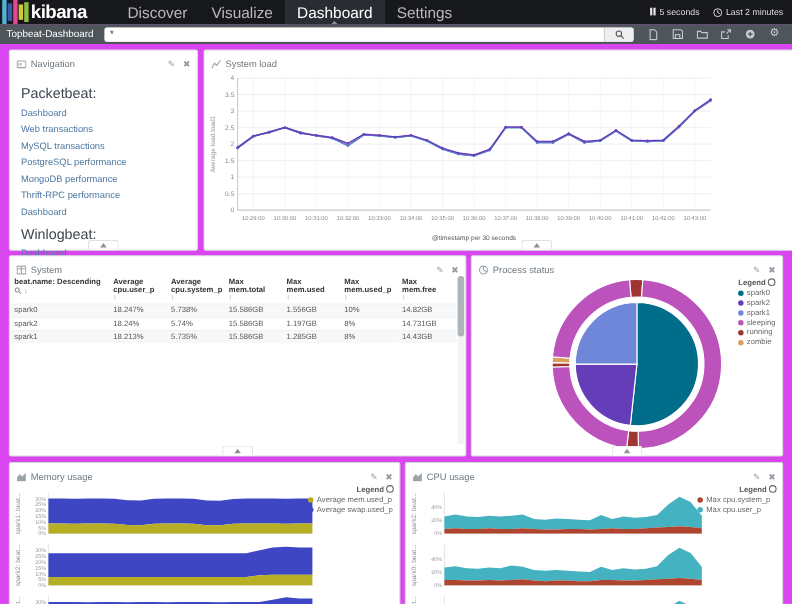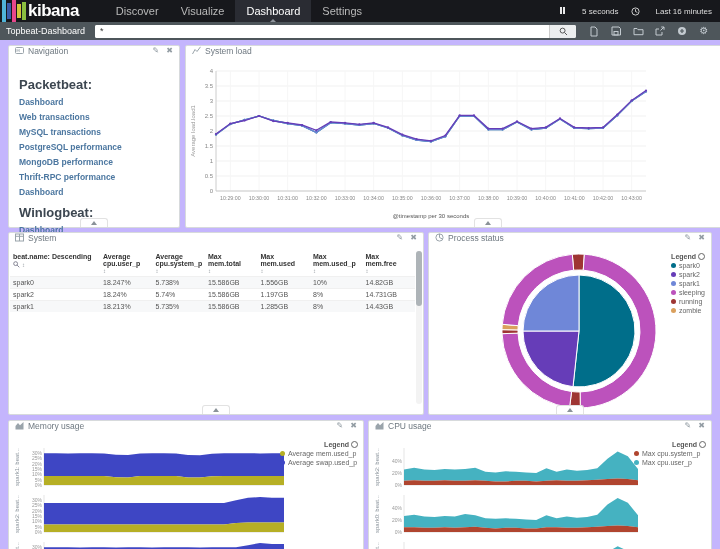--- a/index.html
+++ b/index.html
@@ -1,60 +1,60 @@
 <!DOCTYPE html>
 <html><head>
 <meta charset="utf-8">
 <style>
   html,body{margin:0;padding:0;width:720px;height:549px;overflow:hidden;
     font-family:"Liberation Sans","DejaVu Sans",sans-serif;background:#e6eaed;}
-  #app{position:relative;width:720px;height:549px;background:#c4b5fd;}
+  #app{position:relative;width:720px;height:549px;background:#d946ef;}
 
   
   .topnav{position:absolute;left:0;top:0;width:720px;height:22px;background:#17181c;
     display:flex;align-items:center;color:#c6c6c6;}
   .logo{display:flex;align-items:center;height:22px;padding-left:2px;}
   .logo-bars{display:flex;align-items:center;gap:1px;height:22px;margin-right:2px;}
   .logo-bars span{display:inline-block;width:4px;}
   .brand{color:#fff;font-size:17px;font-weight:bold;letter-spacing:-0.5px;line-height:22px;}
   .menu{display:flex;height:22px;margin-left:26px;}
-  .menu-item{position:relative;font-size:11px;line-height:22px;padding:0 11px;color:#b9b9b9;cursor:pointer;}
+  .menu-item{position:relative;font-size:14px;line-height:22px;padding:0 11px;color:#b9b9b9;cursor:pointer;}
   .menu-item.active{background:#2a2c33;color:#fff;}
   .menu-item.active::after{content:"";position:absolute;left:50%;bottom:0;margin-left:-3px;
     border-left:3px solid transparent;border-right:3px solid transparent;border-bottom:3px solid #8d939b;}
   .topnav-right{margin-left:auto;display:flex;align-items:center;gap:12px;padding-right:8px;font-size:8px;color:#ddd;}
-  .tr-item{display:flex;align-items:center;gap:16px;}
+  .tr-item{display:flex;align-items:center;gap:3px;}
   .pause-icon span{display:inline-block;width:2px;height:7px;background:#e9e9e9;margin-right:1px;}
 
   
   .searchbar{position:absolute;left:0;top:22px;width:720px;height:18px;background:#4e565b;
     display:flex;align-items:center;padding:0;box-sizing:border-box;}
   .sb-title{font-size:9px;color:#fff;padding:0 10px 0 6px;white-space:nowrap;}
   .sb-input-wrap{flex:1;display:flex;align-items:center;height:13px;background:#fff;border-radius:2px;overflow:hidden;}
   .sb-input{flex:1;border:none;outline:none;height:13px;font-size:9px;padding:0 5px;color:#333;
     font-family:"Liberation Sans",sans-serif;}
   .sb-search-btn{width:26px;height:13px;background:#eceeef;border-left:1px solid #ccc;display:flex;
     align-items:center;justify-content:center;cursor:pointer;}
   .sb-btns{display:flex;align-items:center;gap:2px;padding:0 6px 0 8px;}
   .sb-btn{width:20px;height:14px;display:flex;align-items:center;justify-content:center;cursor:pointer;color:#c3cad0;font-size:10px;line-height:10px;}
 
   
   .panel{position:absolute;background:#fff;border:1px solid #d7dadc;border-radius:2px;box-sizing:border-box;}
-  .phead{height:17px;display:flex;align-items:flex-start;padding:0 6px;font-size:8.5px;color:#6e7880;}
+  .phead{height:17px;display:flex;align-items:flex-end;padding:0 6px;font-size:8.5px;color:#6e7880;}
   .picon{display:flex;align-items:center;margin-right:4px;}
   .pact{margin-left:auto;display:flex;gap:7px;font-size:8px;color:#939da4;}
   .pact span{cursor:pointer;}
   .caret-tab{position:absolute;left:50%;bottom:0;transform:translateX(-50%);width:26px;height:8px;
     background:#fff;border:1px solid #e2e2e2;border-bottom:none;border-radius:3px 3px 0 0;
     display:flex;align-items:center;justify-content:center;cursor:pointer;}
   .tri-up{width:0;height:0;border-left:3px solid transparent;border-right:3px solid transparent;
     border-bottom:4px solid #8a9298;}
 
   
-  .nav-body{padding:6px 10px;font-weight:bold;}
+  .nav-body{padding:6px 10px;}
   .nav-heading{font-size:13px;color:#3c4650;margin:8px 0 3px 0;}
   .nav-link{display:block;font-size:8.5px;color:#4c77a0;margin:5px 0;cursor:pointer;text-decoration:none;}
 
   
   .legend{position:absolute;font-size:7px;color:#666;}
   .legend-title{font-weight:bold;color:#555;text-align:right;margin-bottom:2px;cursor:pointer;white-space:nowrap;}
   .tgl{display:inline-block;width:5px;height:5px;border:1px solid #666;border-radius:50%;margin-left:2px;vertical-align:-1px;}
   .legend-entry{display:flex;align-items:center;gap:3px;margin:2px 0;cursor:pointer;white-space:nowrap;}
   .ldot{display:inline-block;width:5px;height:5px;border-radius:50%;flex:0 0 auto;}
 
@@ -99,21 +99,21 @@
     <div class="topnav-right">
       <span class="tr-item">
         <span class="pause-icon"><span></span><span></span></span>
         <span>5 seconds</span>
       </span>
       <span class="tr-item">
         <svg width="9" height="9" viewBox="0 0 10 10">
           <circle cx="5" cy="5" r="4" fill="none" stroke="#ddd" stroke-width="1"></circle>
           <path d="M5 2.5 L5 5 L7 6" fill="none" stroke="#ddd" stroke-width="1"></path>
         </svg>
-        <span>Last 16 minutes</span>
+        <span>Last 2 minutes</span>
       </span>
     </div>
   </div>
 
   <div class="searchbar">
     <span class="sb-title">Topbeat-Dashboard</span>
     <div class="sb-input-wrap">
       <input class="sb-input" value="*" style="">
       <span class="sb-search-btn">
         <svg width="9" height="9" viewBox="0 0 11 11">

